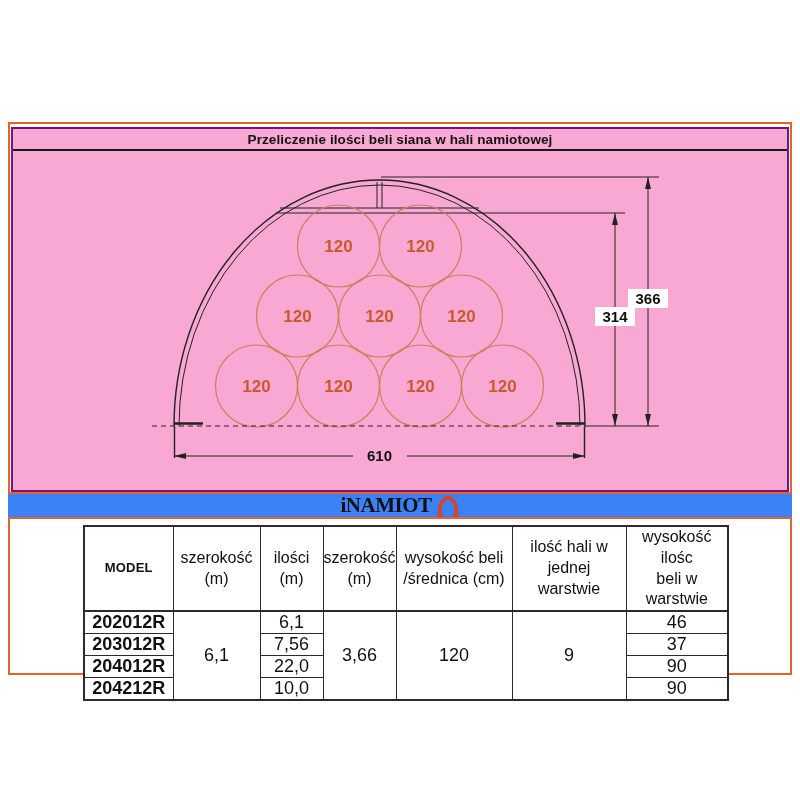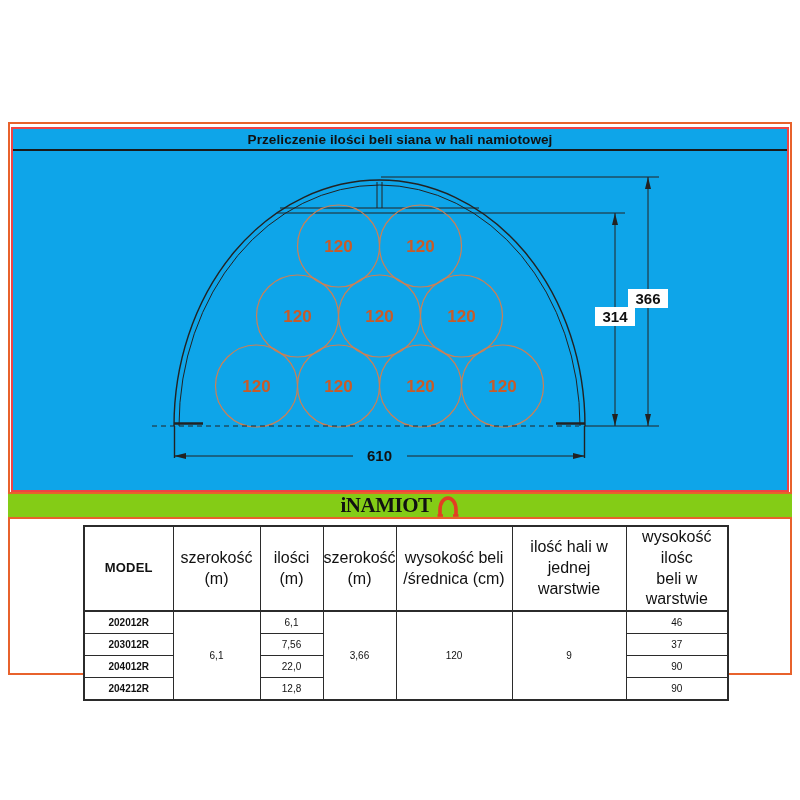--- a/index.html
+++ b/index.html
@@ -5,45 +5,45 @@
   html,body{margin:0;padding:0;background:#fff;}
   #app{position:relative;width:800px;height:800px;background:#fff;
        font-family:"Liberation Sans",sans-serif;color:#111;overflow:hidden;}
 
   
   .frame{position:absolute;left:8px;top:122px;width:784px;height:553px;
          border:2px solid #E8622C;box-sizing:border-box;background:#fff;}
 
   
   .blackbox{position:absolute;left:11px;top:127px;width:778px;height:365px;
-            border:2px solid #ef4444;box-sizing:border-box;background:#0ea5e9;}
+            border:2px solid #701a75;box-sizing:border-box;background:#f9a8d4;}
   .titlebar{height:20px;border-bottom:2px solid #1a1a1a;display:flex;
             align-items:center;justify-content:center;}
   .titlebar span{font-size:13.5px;font-weight:bold;letter-spacing:.1px;}
 
   .diagram-svg{position:absolute;left:0px;top:22px;width:774px;height:339px;}
 
   
   .logoband{position:absolute;left:8px;top:492px;width:784px;height:27px;
             border-top:2px solid #E8622C;border-bottom:2px solid #E8622C;
-            box-sizing:border-box;background:#84cc16;display:flex;
+            box-sizing:border-box;background:#3b82f6;display:flex;
             align-items:center;justify-content:center;gap:4px;}
   .logotext{font-family:"Liberation Serif",serif;font-weight:bold;
             font-size:21px;letter-spacing:-0.5px;color:#111;line-height:1;}
 
   
   table.spec{position:absolute;left:83px;top:525px;border-collapse:collapse;
              table-layout:fixed;background:#fff;padding-left:37px;}
   table.spec{border:2px solid #2b2b2b;}
   table.spec th,table.spec td{border:1px solid #2b2b2b;padding:0;
              text-align:center;vertical-align:middle;background:#fff;}
   table.spec thead th{height:52px;font-size:16px;font-weight:normal;line-height:1.3;}
   table.spec thead th.model{font-weight:bold;font-size:13px;letter-spacing:.2px;}
   table.spec thead{border-bottom:2px solid #2b2b2b;}
-  table.spec tbody td{height:21px;font-size:10px;}
+  table.spec tbody td{height:21px;font-size:18px;}
   table.spec tbody td.model{font-weight:bold;}
 </style>
 </head>
 <body>
 
 <div id="app">
 
   <div class="frame"></div>
 
   <div class="blackbox">
@@ -177,19 +177,19 @@
         <td>7,56</td>
         <td>37</td>
       </tr>
       <tr>
         <td class="model">204012R</td>
         <td>22,0</td>
         <td>90</td>
       </tr>
       <tr>
         <td class="model">204212R</td>
-        <td>12,8</td>
+        <td>10,0</td>
         <td>90</td>
       </tr>
     </tbody>
   </table>
 
 </div>
 
 </body></html>

